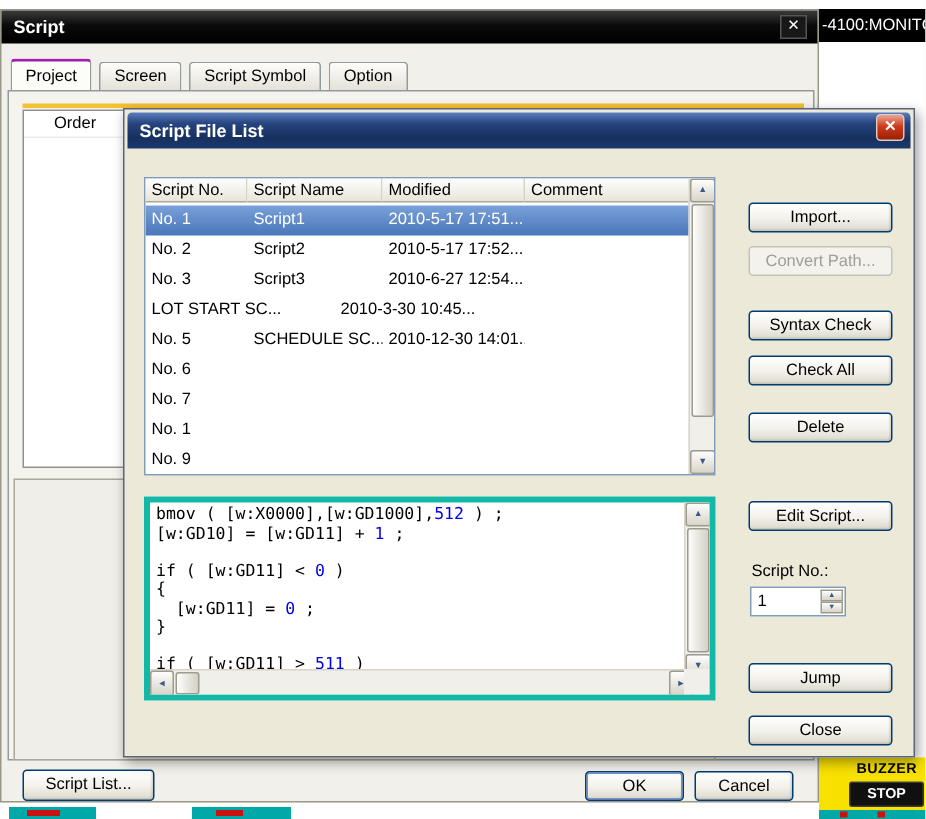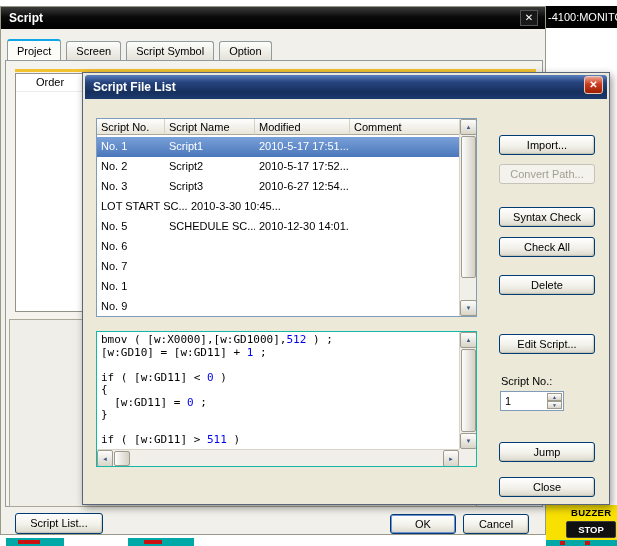--- a/index.html
+++ b/index.html
@@ -13,21 +13,21 @@
   .sim-stop { position:absolute; left:566px; top:521px; width:50px; height:17px; background:#101010; border:1px solid #3c3c3c; border-radius:2px; color:#fff; font-size:9.5px; font-weight:bold; text-align:center; line-height:15px; }
   .teal { position:absolute; background:#00a8a8; }
   .redmark { position:absolute; background:#cc1111; }
 
   
   .win { position:absolute; left:0; top:6px; width:546px; height:529px; background:#f1f0ea; border:1px solid #9a9889; z-index:1; }
   .win-title { position:absolute; left:0; top:0; width:100%; height:22px; background:linear-gradient(180deg,#3c3c3c,#0a0a0a 45%,#000); color:#fff; font-weight:bold; font-size:12px; line-height:22px; padding-left:8px; }
   .win-close { position:absolute; right:7px; top:3px; width:18px; height:16px; background:#181818; border:1px solid #555; color:#fff; font-size:10px; line-height:14px; text-align:center; cursor:pointer; }
   .tabs { position:absolute; left:6px; top:32px; height:22px; }
   .tab { display:inline-block; vertical-align:bottom; height:20px; line-height:19px; padding:0 9px; border:1px solid #919b9c; border-bottom:none; border-radius:3px 3px 0 0; background:linear-gradient(#fdfdfb,#e2e0d6); margin-right:2px; font-size:11px; cursor:pointer; }
-  .tab.selected { height:22px; line-height:20px; background:#fcfcf9; border-top:2px solid #0ea5e9; }
+  .tab.selected { height:22px; line-height:20px; background:#fcfcf9; border-top:2px solid #a21caf; }
   .tab-page { position:absolute; left:4px; top:53px; width:538px; height:447px; border:1px solid #919b9c; background:#f4f3ee; }
   .yellow-line { position:absolute; left:14px; top:62px; width:521px; height:3px; background:#f2c231; }
   .order-list { position:absolute; left:14px; top:66px; width:462px; height:239px; background:#fff; border:1px solid #939188; }
   .order-head { height:18px; line-height:17px; padding-left:20px; border-bottom:1px solid #ececec; }
   .preview-box { position:absolute; left:8px; top:312px; width:468px; height:188px; border:1px solid #aca899; background:#efeee8; }
 
   
   .xpbtn { position:absolute; height:20px; border:1px solid #003c74; border-radius:3px;
            background:linear-gradient(180deg,#ffffff,#f2f1ea 55%,#dcd9cd); font-size:11px; color:#000;
            text-align:center; line-height:18px; cursor:pointer; box-shadow:inset -1px -1px 1px rgba(150,150,130,.35); }
@@ -53,21 +53,21 @@
   .lv-cell { padding-left:4px; line-height:19px; overflow:hidden; white-space:nowrap; font-size:11px; }
 
   
   .sb-track { position:absolute; background:#f0efe9; }
   .sb-btn { position:absolute; background:linear-gradient(180deg,#fdfdfc,#d8d4c8); border:1px solid #9d9a8e; border-radius:2px; color:#3b5a89; text-align:center; cursor:pointer; }
   .sb-btn.v { width:17px; height:16px; font-size:6px; line-height:15px; left:0; }
   .sb-btn.h { width:16px; height:17px; font-size:6px; line-height:16px; top:0; }
   .sb-thumb { position:absolute; background:linear-gradient(90deg,#fdfdfc,#d4d0c4); border:1px solid #9d9a8e; border-radius:2px; cursor:pointer; }
 
   
-  .codebox { position:absolute; left:13px; top:258px; width:381px; height:136px; background:#fff; border:1px solid #14b8a6; overflow:hidden; }
+  .codebox { position:absolute; left:13px; top:258px; width:381px; height:136px; background:#fff; border:4px solid #14b8a6; overflow:hidden; }
   .code-lines { position:absolute; left:0; top:0; width:362px; height:117px; padding:2px 4px; font-family:"DejaVu Sans Mono", monospace; font-size:11px; line-height:12.5px; overflow:hidden; }
   .code-line { white-space:pre; }
   .code-line .num { color:#0000ee; }
 
   
   .scriptno-label { position:absolute; left:418px; top:302px; font-size:11px; }
   .spinbox { position:absolute; left:417px; top:318px; width:64px; height:20px; background:#fff; border:1px solid #7f9db9; }
   .spin-value { position:absolute; left:4px; top:0; line-height:18px; font-size:11px; }
   .spin-btns { position:absolute; right:1px; top:1px; width:15px; height:16px; }
   .spin-btn { position:absolute; left:0; width:15px; height:8px; background:linear-gradient(#fdfdfc,#d8d4c8); border:1px solid #9d9a8e; font-size:5px; line-height:7px; text-align:center; color:#3b5a89; cursor:pointer; }
@@ -148,21 +148,21 @@
             <div class="lv-cell" style="width: 111px;"></div>
           </div>
           <div class="lv-row">
             <div class="lv-cell" style="width: 68px;">No. 3</div>
             <div class="lv-cell" style="width: 90px;">Script3</div>
             <div class="lv-cell" style="width: 95px;">2010-6-27 12:54...</div>
             <div class="lv-cell" style="width: 111px;"></div>
           </div>
           <div class="lv-row">
             <div class="lv-cell" style="width: 90px;">LOT START SC...</div>
-            <div class="lv-cell" style="width: 95px;">2010-3-30 10:45...</div>
+            <div class="lv-cell" style="width: 95px; margin-left: 36px;">2010-3-30 10:45...</div>
             <div class="lv-cell" style="width: 111px;"></div>
           </div>
           <div class="lv-row">
             <div class="lv-cell" style="width: 68px;">No. 5</div>
             <div class="lv-cell" style="width: 90px;">SCHEDULE SC...</div>
             <div class="lv-cell" style="width: 95px;">2010-12-30 14:01...</div>
             <div class="lv-cell" style="width: 111px;"></div>
           </div>
           <div class="lv-row">
             <div class="lv-cell" style="width: 68px;">No. 6</div>

